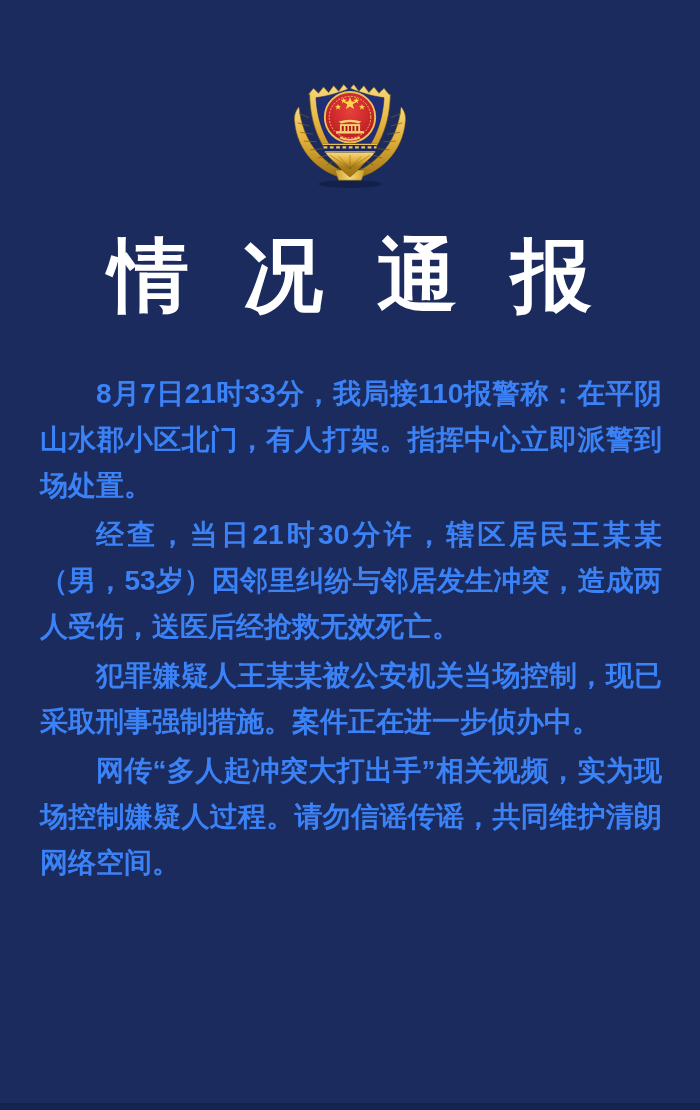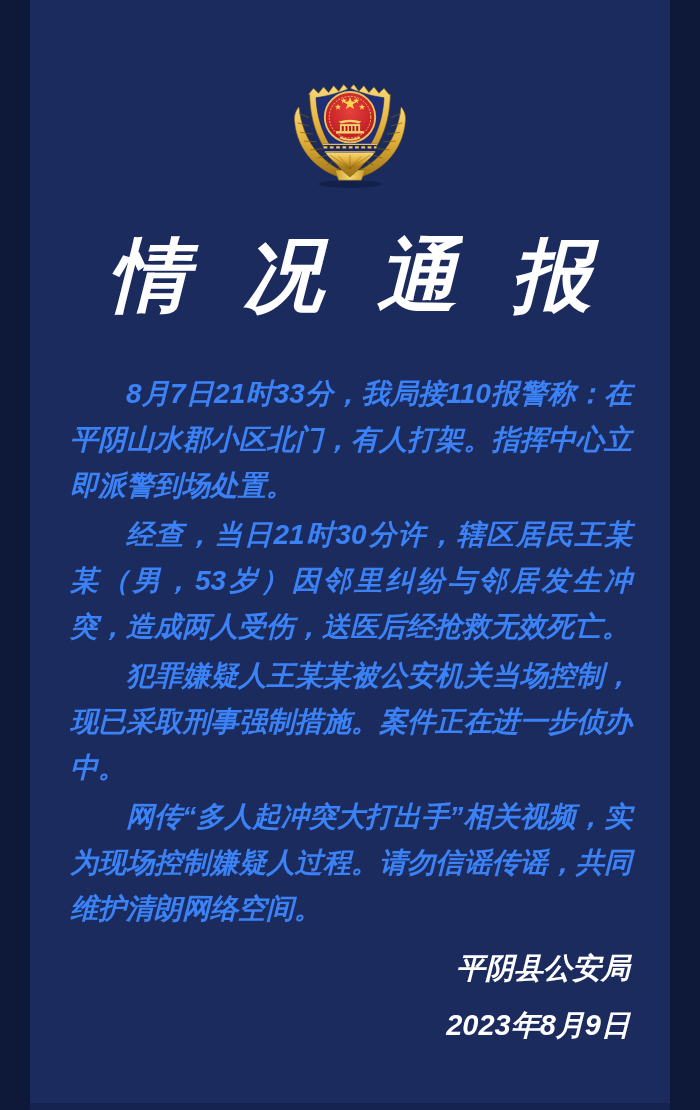--- a/index.html
+++ b/index.html
@@ -1,26 +1,25 @@
 <!DOCTYPE html>
 <html><head>
 <meta charset="utf-8">
 <style>
   * { box-sizing: border-box; }
   html, body { margin: 0; padding: 0; background: #0e1838; }
   .page {
     position: relative;
-    width: 640px;
+    width: 700px;
     height: 1110px;
     margin: 0 auto;
     background: #1b2b5e;
     overflow: hidden;
     font-family: "Liberation Sans", "DejaVu Sans", sans-serif;
     color: #ffffff;
-    font-style: italic;
   }
   .emblem-wrap {
     position: absolute;
     top: 62px;
     left: 50%;
     transform: translateX(-50%);
     width: 126px;
     height: 128px;
   }
   .title {
@@ -169,19 +168,15 @@
 
   <h1 class="title">情 况 通 报</h1>
 
   <div class="body-text">
     <p class="para">8月7日21时33分，我局接110报警称：在平阴山水郡小区北门，有人打架。指挥中心立即派警到场处置。</p>
     <p class="para">经查，当日21时30分许，辖区居民王某某（男，53岁）因邻里纠纷与邻居发生冲突，造成两人受伤，送医后经抢救无效死亡。</p>
     <p class="para">犯罪嫌疑人王某某被公安机关当场控制，现已采取刑事强制措施。案件正在进一步侦办中。</p>
     <p class="para">网传“多人起冲突大打出手”相关视频，实为现场控制嫌疑人过程。请勿信谣传谣，共同维护清朗网络空间。</p>
   </div>
 
-  <div class="signature">
-    <div class="sig-line">平阴县公安局</div>
-    <div class="sig-line">2023年8月9日</div>
-  </div>
 
   <div class="bottom-edge"></div>
 </div>
 
 </body></html>

